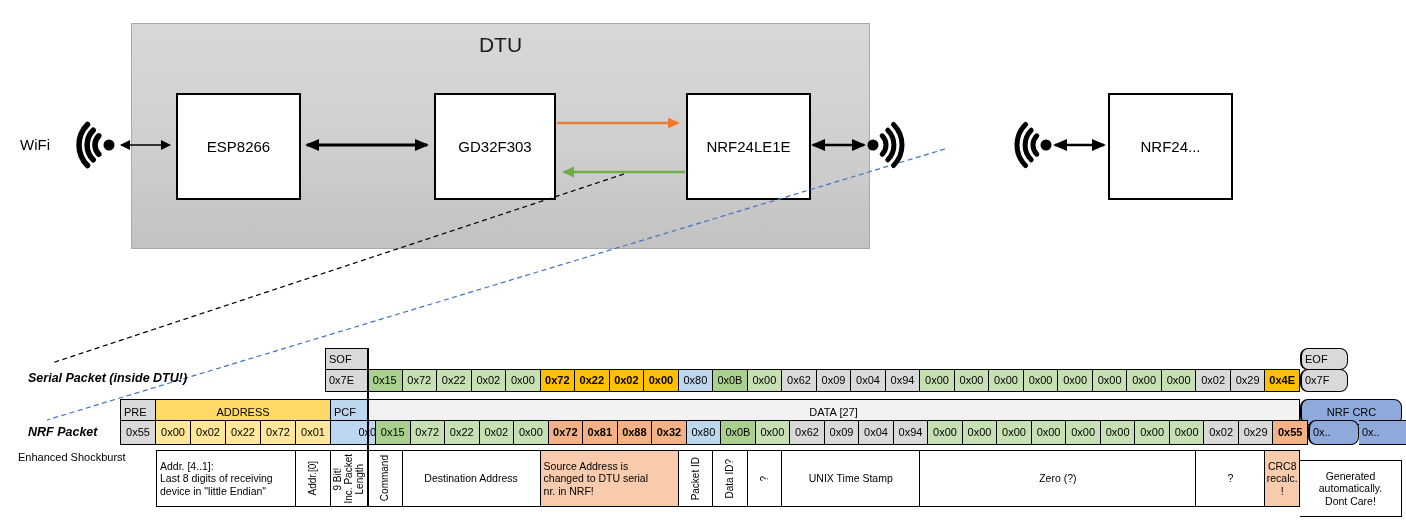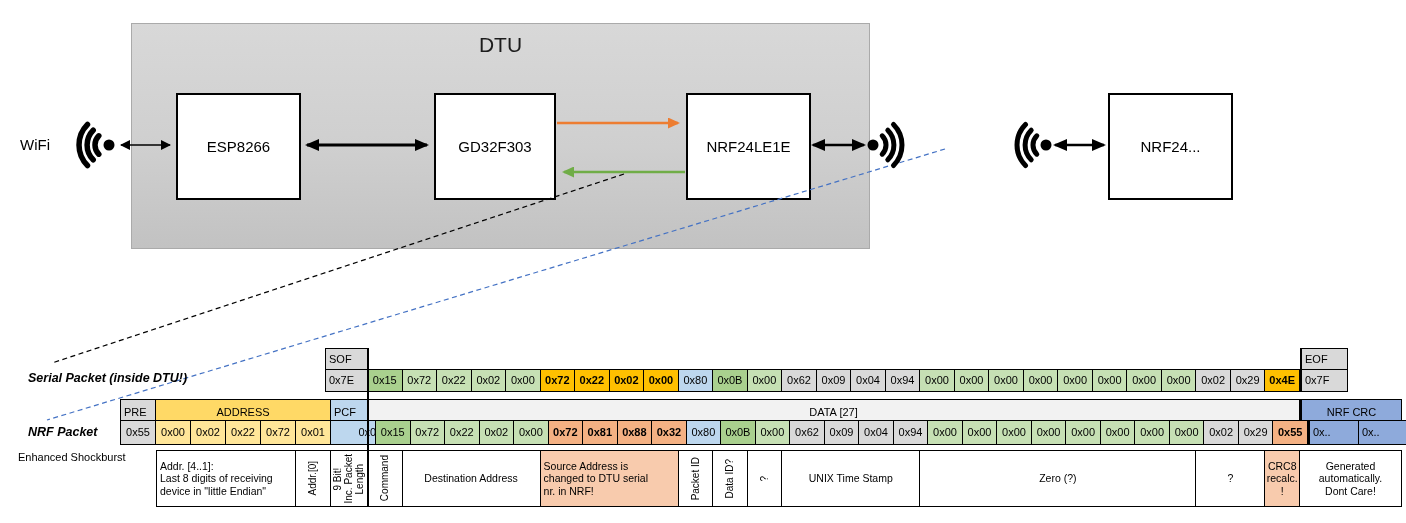--- a/index.html
+++ b/index.html
@@ -12,21 +12,21 @@
   .chip{position:absolute;background:#fff;border:2px solid #000;display:flex;align-items:center;
         justify-content:center;font-size:15px;box-sizing:border-box;}
   .lbl{position:absolute;font-size:15px;}
   .plabel{position:absolute;font-weight:bold;font-style:italic;font-size:12.5px;white-space:nowrap;}
   .slabel{position:absolute;font-size:11px;white-space:nowrap;}
   .row{position:absolute;display:flex;}
   .cell{box-sizing:border-box;border:1px solid #000;border-left:none;display:flex;align-items:center;
         justify-content:center;font-size:11px;flex:none;overflow:hidden;white-space:pre-line;
         text-align:center;line-height:1.18;background:#fff;}
   .cell.first{border-left:1px solid #000;}
-  .cell.thickL{border-left:2px solid #000;}
+  .cell.thickL{border-left:2px solid #000;border-radius:8px;}
   .cell.bold{font-weight:bold;}
   .cell.al{justify-content:flex-start;padding-left:3px;text-align:left;}
   .ann{position:absolute;top:450px;height:57px;font-size:10.5px;padding:1px 2px;}
   .vtext{writing-mode:vertical-rl;transform:rotate(180deg);font-size:10px;line-height:1.12;
          white-space:pre-line;text-align:center;}
   .vline{position:absolute;background:#000;}
   svg{position:absolute;left:0;top:0;}
 </style>
 </head>
 <body>
@@ -189,19 +189,19 @@
 nr. in NRF!</div>
       <div class="ann cell" style="left: 678.667px; width: 34.5185px; background: rgb(255, 255, 255);"><span class="vtext">Packet ID</span></div>
       <div class="ann cell" style="left: 713.185px; width: 34.5185px; background: rgb(255, 255, 255);"><span class="vtext">Data ID?</span></div>
       <div class="ann cell" style="left: 747.704px; width: 34.5185px; background: rgb(255, 255, 255);"><span class="vtext">?</span></div>
       <div class="ann cell" style="left: 782.222px; width: 138.074px; background: rgb(255, 255, 255);">UNIX Time Stamp</div>
       <div class="ann cell" style="left: 920.296px; width: 276.148px; background: rgb(255, 255, 255);">Zero (?)</div>
       <div class="ann cell" style="left: 1196.44px; width: 69.037px; background: rgb(255, 255, 255);">?</div>
       <div class="ann cell" style="left: 1265.48px; width: 34.5185px; background: rgb(248, 203, 173);">CRC8
 recalc.
 !</div>
-      <div class="ann cell" style="left: 1300px; width: 102px; background: rgb(255, 255, 255);">Generated
+      <div class="ann cell" style="left: 1300px; width: 102px; background: rgb(255, 255, 255); margin-top: 10px;">Generated
 automatically.
 Dont Care!</div>
     </div>
 
   <div class="vline" style="left:366.5px;top:348px;width:2.5px;height:159px;"></div>
 </div>
 
 </body></html>

